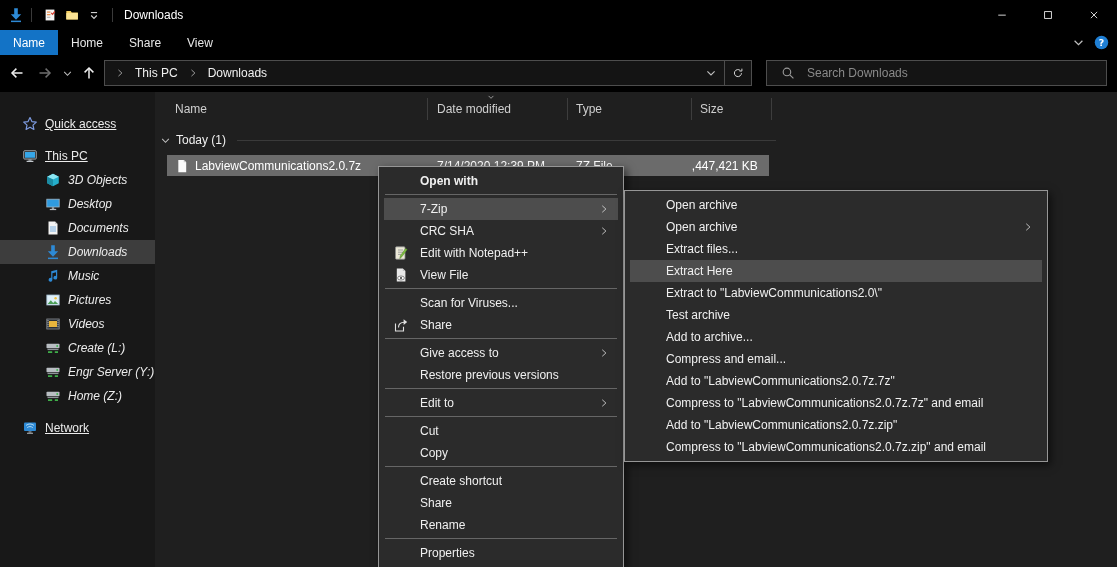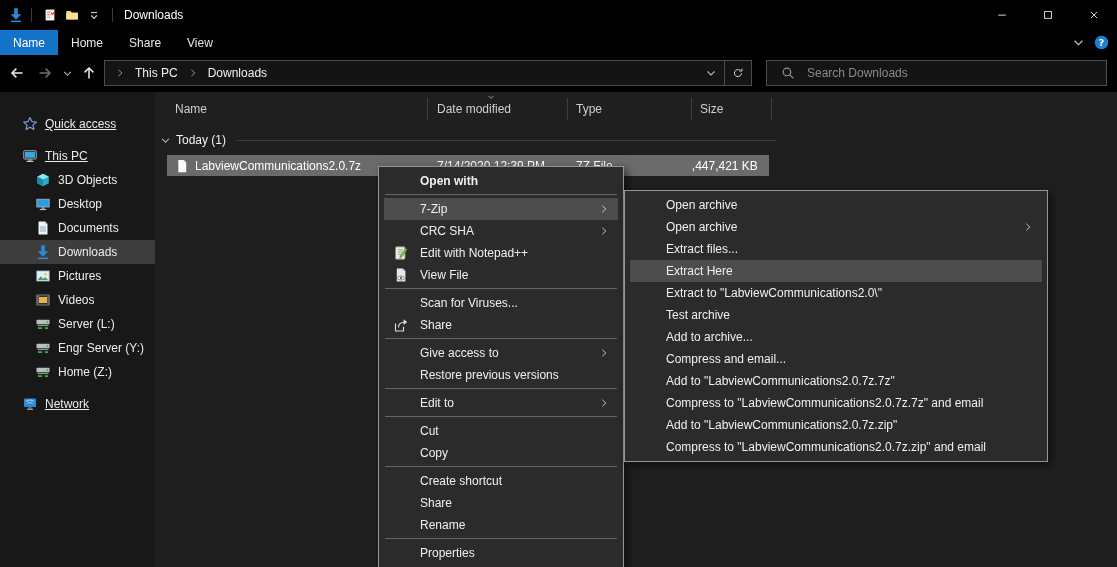--- a/index.html
+++ b/index.html
@@ -47,21 +47,21 @@
   .addr-vsep{width:1px;height:24px;background:#4d4d4d;}
   .searchbox{position:absolute;left:766px;top:5px;width:341px;height:26px;background:#141414;border:1px solid #4d4d4d;box-sizing:border-box;display:flex;align-items:center;}
   .searchbox .icon{width:14px;height:14px;margin-left:14px;}
   .searchbox input{flex:1;background:transparent;border:none;outline:none;color:#e8e8e8;font:12px "Liberation Sans",sans-serif;margin-left:10px;}
   .searchbox input::placeholder{color:#8a8a8a;}
 
   
   .sidebar{position:absolute;left:0;top:92px;width:155px;height:475px;background:#181818;padding-top:20px;box-sizing:border-box;}
   .side-item{height:24px;display:flex;align-items:center;color:#ececec;}
   .side-item.lvl0{padding-left:22px;text-decoration:underline;}
-  .side-item.lvl1{padding-left:35px;}
+  .side-item.lvl1{padding-left:45px;font-style:italic;}
   .side-item.selected{background:#3d3d3d;}
   .side-item .icon{width:16px;height:16px;margin-right:7px;flex:0 0 16px;}
   .side-spacer{height:8px;}
 
   .main{position:absolute;left:155px;top:92px;width:962px;height:475px;background:#1f1f1f;}
   #cols{position:absolute;left:0;top:6px;height:22px;display:flex;color:#cfcfcf;text-align:right;}
   .col{box-sizing:border-box;border-right:1px solid #3d3d3d;display:flex;align-items:center;position:relative;}
   .col .sort-chev{position:absolute;top:-5px;left:42%;width:10px;height:8px;}
   .group-row{position:absolute;left:5px;top:37px;width:616px;height:22px;display:flex;align-items:center;gap:5px;color:#f0f0f0;}
   .group-row .g-chev{width:11px;height:11px;}
@@ -310,20 +310,28 @@
         <svg viewBox="0 0 16 16">
           <path fill="#2d8ad6" d="M6.2 1.3h3.6v6h3.4L8 12.8 2.8 7.3h3.4z"></path>
           <rect x="3" y="13.6" width="10" height="1.5" fill="#2d8ad6"></rect>
         </svg>
       </span>
       <span>Downloads</span>
     </div>
     <div class="side-item lvl1">
       <span class="icon">
         <svg viewBox="0 0 16 16">
+          <path d="M6.2 3.2l6-1.4v7.9a1.9 1.9 0 1 1-1.2-1.8V4.3l-3.6.9v6.6a1.9 1.9 0 1 1-1.2-1.8z" fill="#2d8ad6"></path>
+        </svg>
+      </span>
+      <span>Music</span>
+    </div>
+    <div class="side-item lvl1">
+      <span class="icon">
+        <svg viewBox="0 0 16 16">
           <rect x="1.8" y="3" width="12.4" height="10" fill="#dff0fa" stroke="#9ab4c6" stroke-width=".8"></rect>
           <circle cx="10.6" cy="6.2" r="1.2" fill="#f0c040"></circle>
           <path d="M2.6 12l3.2-3.8 2.4 2.8 1.8-2 3.2 3z" fill="#4c9e58"></path>
         </svg>
       </span>
       <span>Pictures</span>
     </div>
     <div class="side-item lvl1">
       <span class="icon">
         <svg viewBox="0 0 16 16">
@@ -345,21 +353,21 @@
     </div>
     <div class="side-item lvl1">
       <span class="icon">
         <svg viewBox="0 0 16 16">
           <rect x="1.5" y="3.8" width="13" height="4.4" rx=".8" fill="#b9bec3"></rect>
           <circle cx="12.2" cy="6" r=".9" fill="#39b54a"></circle>
           <rect x="2.5" y="8.9" width="11" height="1.2" fill="#8f959a"></rect>
           <path d="M3 12.2h4.2M9.8 12.2h3.2" stroke="#3fae49" stroke-width="1.7"></path>
         </svg>
       </span>
-      <span>Server (L:)</span>
+      <span>Create (L:)</span>
     </div>
     <div class="side-item lvl1">
       <span class="icon">
         <svg viewBox="0 0 16 16">
           <rect x="1.5" y="3.8" width="13" height="4.4" rx=".8" fill="#b9bec3"></rect>
           <circle cx="12.2" cy="6" r=".9" fill="#39b54a"></circle>
           <rect x="2.5" y="8.9" width="11" height="1.2" fill="#8f959a"></rect>
           <path d="M3 12.2h4.2M9.8 12.2h3.2" stroke="#3fae49" stroke-width="1.7"></path>
         </svg>
       </span>

